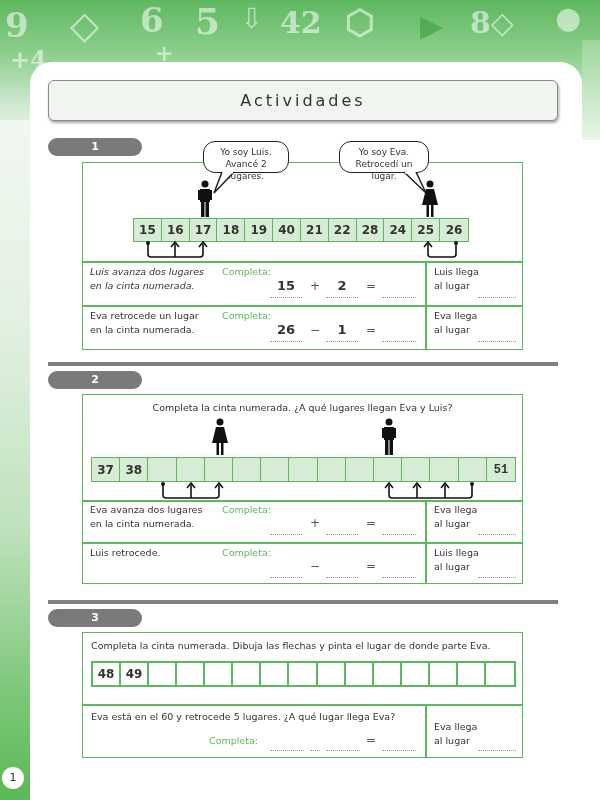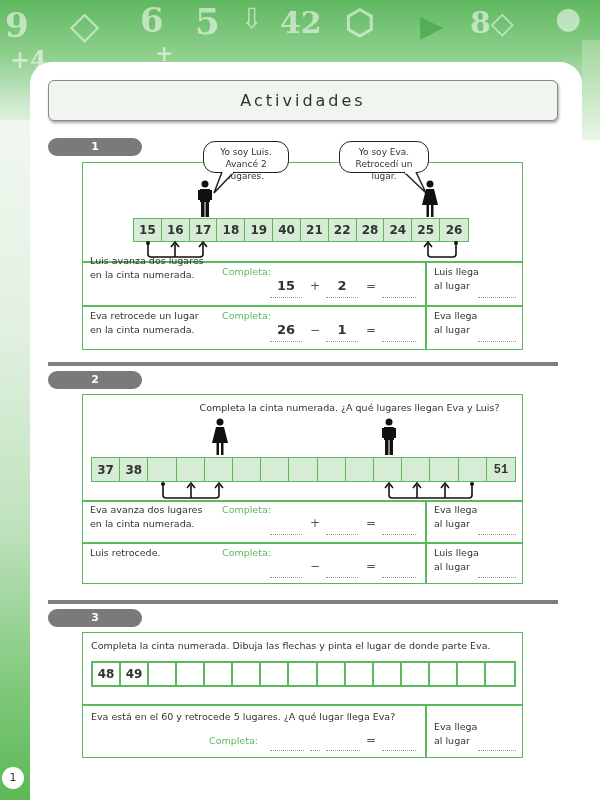--- a/index.html
+++ b/index.html
@@ -165,21 +165,21 @@
 <svg style="position:absolute;left:418px;top:240px;" width="50" height="22">
   <circle cx="38" cy="3" r="2" fill="#111"></circle>
   <path d="M38 3 L38 14 Q38 17 35 17 L13 17 Q10 17 10 14 L10 4" fill="none" stroke="#111" stroke-width="1.6"></path>
   <path d="M6 7 L10 2 L14 7" fill="none" stroke="#111" stroke-width="1.6"></path>
 </svg>
 
 <div class="hline" style="left:82px;top:261px;width:441px;"></div>
 <div class="hline" style="left:82px;top:305px;width:441px;"></div>
 <div class="vline" style="left:425px;top:261px;height:89px;"></div>
 
-<div class="txt" style="left:90px;top:254px;">
+<div class="txt" style="left:90px;top:265px;font-style:italic;">
   <div>Luis avanza dos lugares</div>
   <div>en la cinta numerada.</div>
 </div>
 <div class="txt green" style="left:222px;top:265px;">Completa:</div>
 <div class="num" style="left:270px;top:278px;width:32px;">15</div>
 <div class="dots" style="left:270px;top:297px;width:32px;"></div>
 <div class="op" style="left:310px;top:279px;">+</div>
 <div class="num" style="left:326px;top:278px;width:32px;">2</div>
 <div class="dots" style="left:326px;top:297px;width:32px;"></div>
 <div class="op" style="left:366px;top:279px;">=</div>
@@ -206,21 +206,21 @@
   <div>Eva llega</div>
   <div>al lugar</div>
 </div>
 <div class="dots" style="left:478px;top:341px;width:38px;"></div>
 
 <div class="sec-rule" style="top:362px;"></div>
 
 <div class="sec-tab" style="top:371px;">2</div>
 
 <div class="box" style="left:82px;top:394px;width:441px;height:190px;"></div>
-<div class="txt" style="left:82px;top:401px;width:441px;text-align:center;margin-left:47px;">Completa la cinta numerada.  ¿A qué lugares llegan Eva y Luis?</div>
+<div class="txt" style="left:82px;top:401px;width:441px;text-align:center;">Completa la cinta numerada.  ¿A qué lugares llegan Eva y Luis?</div>
 
 <svg class="person" style="left:211px;top:418px;" width="18" height="38">
   <circle cx="9" cy="4" r="3.5" fill="#111"></circle>
   <path d="M5 9 L13 9 L17 25 L1 25 Z" fill="#111"></path>
   <rect x="5.5" y="25" width="2.5" height="12" fill="#111"></rect>
   <rect x="10" y="25" width="2.5" height="12" fill="#111"></rect>
 </svg>
 <svg class="person" style="left:381px;top:418px;" width="16" height="38">
   <circle cx="8" cy="4" r="3.5" fill="#111"></circle>
   <rect x="3" y="9" width="10" height="13" fill="#111"></rect>

